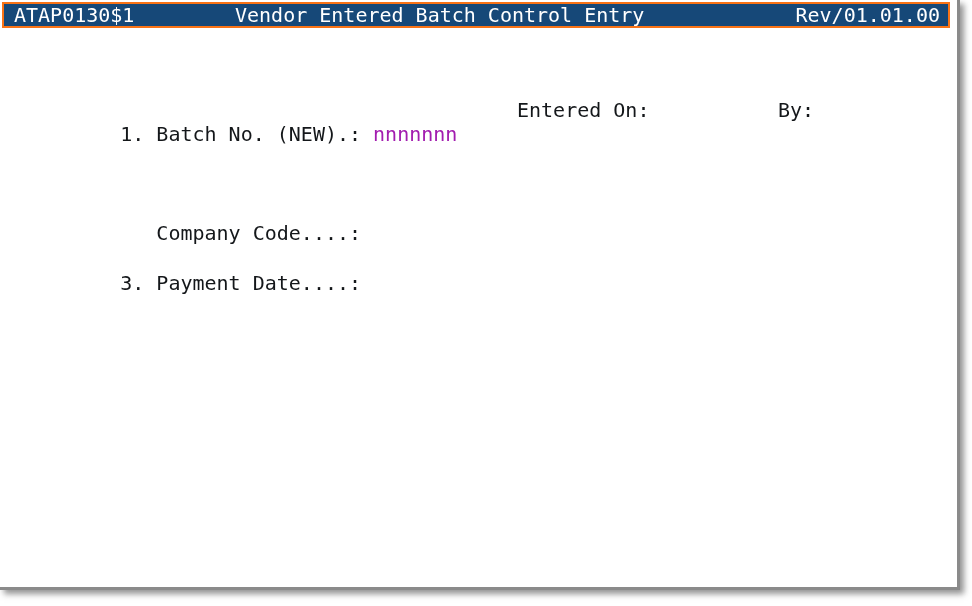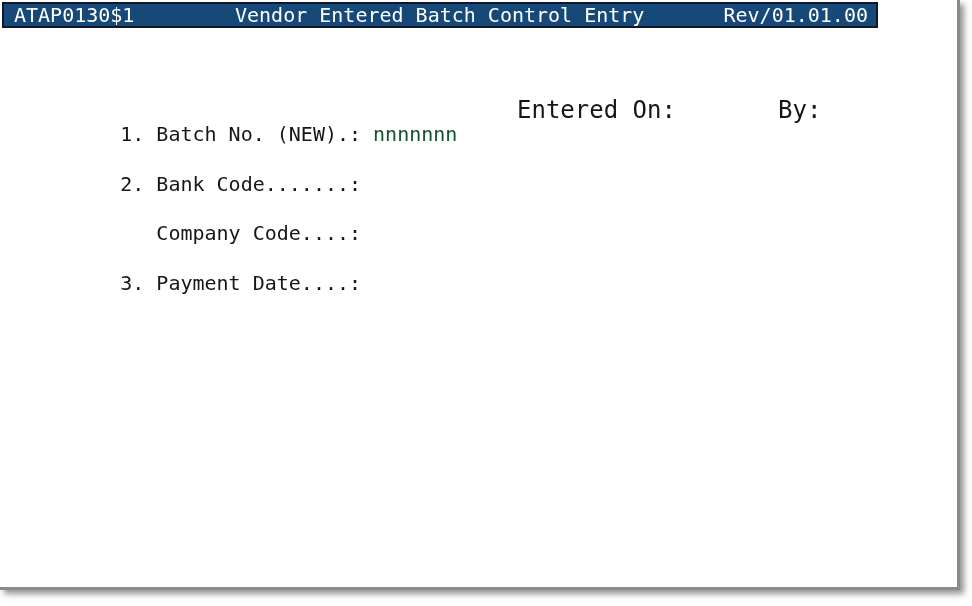--- a/index.html
+++ b/index.html
@@ -14,23 +14,23 @@
     left: 0; top: 0;
     width: 960px; height: 590px;
     background: #ffffff;
     border-right: 3px solid #8a8a8a;
     border-bottom: 3px solid #8a8a8a;
     box-shadow: 4px 4px 6px rgba(60,60,60,0.55);
   }
   .titlebar {
     position: absolute;
     left: 2px; top: 2px;
-    width: 876px; height: 26px;
+    width: 948px; height: 26px;
     background: #164878;
-    border: 2px solid #0f172a;
+    border: 2px solid #f97316;
   }
   .titlebar span {
     position: absolute;
     top: 0;
     height: 22px;
     line-height: 22px;
     color: #ffffff;
     font-size: 20px;
     white-space: pre;
   }
@@ -53,26 +53,26 @@
     white-space: pre;
   }
   .lbl { white-space: pre; }
   .val {
     display: inline-block;
     padding-left: 12px;
     min-width: 150px;
     height: 24px;
     vertical-align: top;
     white-space: pre;
-    color: #14532d;
+    color: #a21caf;
   }
   .inline-label {
     position: absolute;
     height: 24px;
-    font-size: 24px;
+    font-size: 20px;
     line-height: 24px;
     color: #14171a;
     white-space: pre;
   }
 </style>
 </head>
 <body>
 
 <div class="window">
 
@@ -86,21 +86,21 @@
 
     <div class="row" style="top:70px">
       <span class="lbl">1. Batch No. (NEW).:</span><span class="val">nnnnnnn</span>
     </div>
     <span class="inline-label" style="left:517px; top:70px">Entered On:</span>
     <span class="inline-label" style="left:655px; top:70px; min-width:110px"></span>
     <span class="inline-label" style="left:778px; top:70px">By:</span>
     <span class="inline-label" style="left:820px; top:70px; min-width:100px"></span>
 
     <div class="row" style="top:120px">
-      <span class="lbl">2. Bank Code.......:</span><span class="val"></span>
+      <span class="val"></span>
     </div>
 
     <div class="row" style="top:169px">
       <span class="lbl">   Company Code....:</span><span class="val"></span>
     </div>
 
     <div class="row" style="top:219px">
       <span class="lbl">3. Payment Date....:</span><span class="val"></span>
     </div>
 

